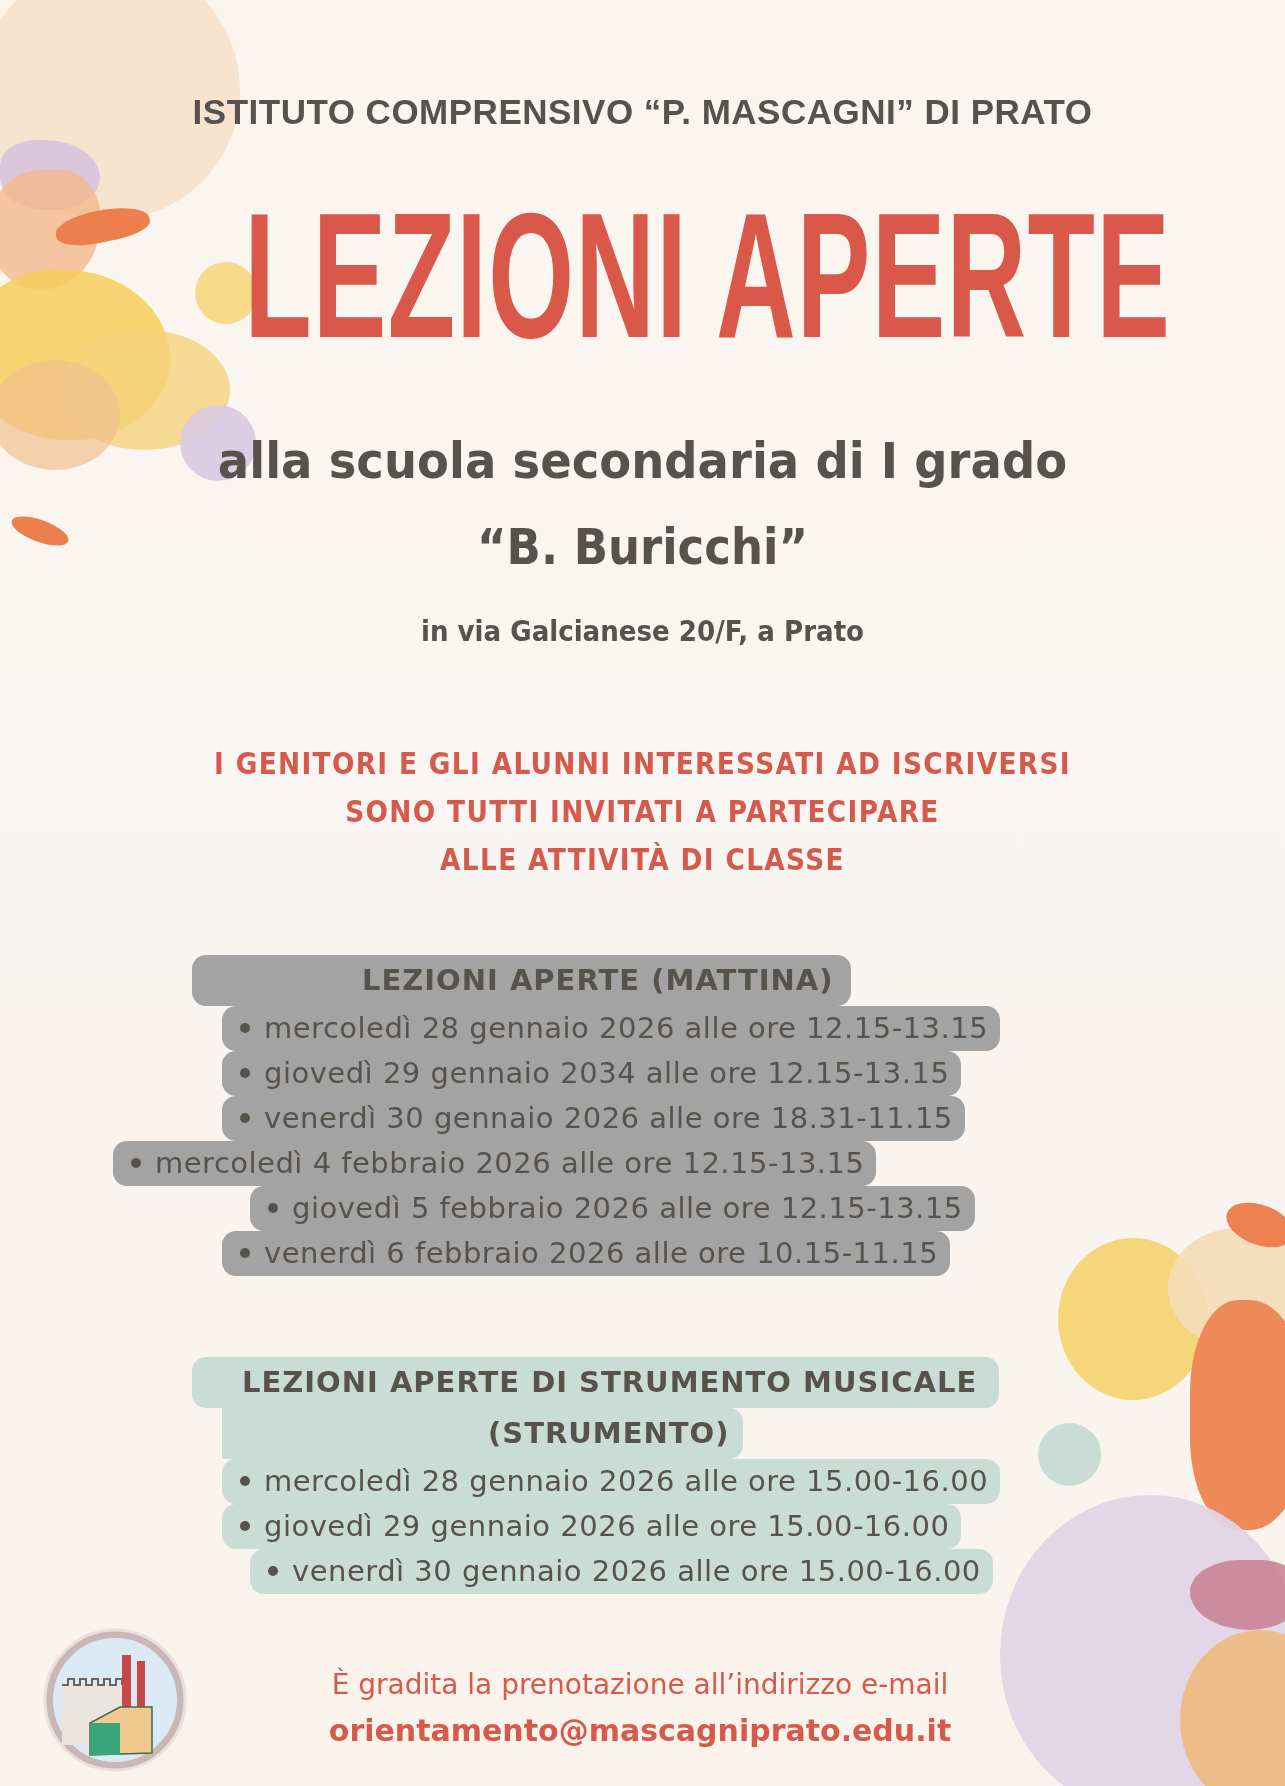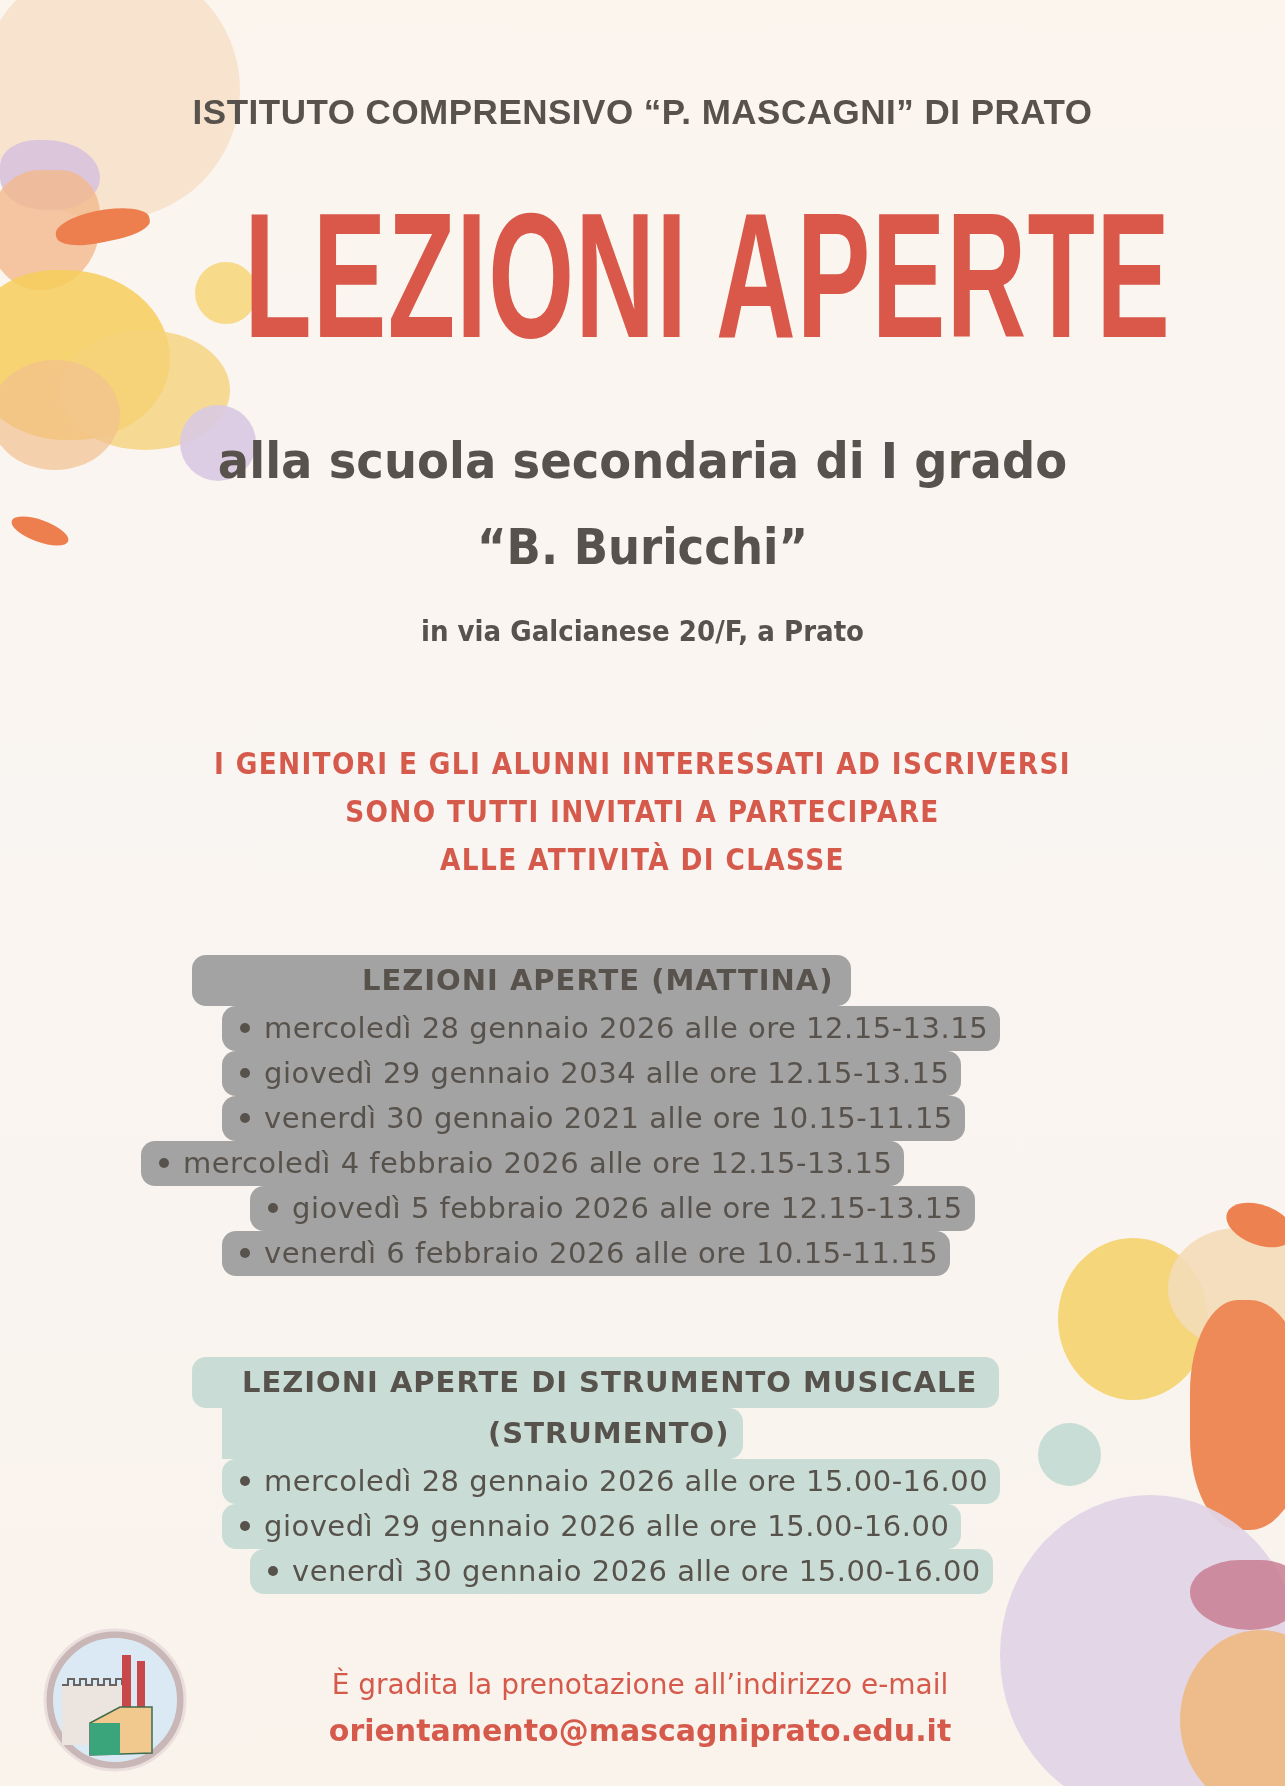--- a/index.html
+++ b/index.html
@@ -65,22 +65,22 @@
   <div class="abs invite" style="top:794px;">SONO TUTTI INVITATI A PARTECIPARE</div>
   <div class="abs invite" style="top:842px;">ALLE ATTIVITÀ DI CLASSE</div>
 </div>
 
 <div class="section yellow" style="top:955px;">
   <div class="hl" style="margin-left:192px;">
     <span class="chip sec-head" style="padding:0 18px 0 170px;">LEZIONI APERTE (MATTINA)</span>
   </div>
   <div class="hl" style="margin-left:222px;"><span class="chip item"><span class="dot"></span><span>mercoledì 28 gennaio 2026 alle ore 12.15-13.15</span></span></div>
   <div class="hl" style="margin-left:222px;"><span class="chip item"><span class="dot"></span><span>giovedì 29 gennaio 2034 alle ore 12.15-13.15</span></span></div>
-  <div class="hl" style="margin-left:222px;"><span class="chip item"><span class="dot"></span><span>venerdì 30 gennaio 2021 alle ore 10.15-11.15</span></span></div>
-  <div class="hl" style="margin-left:117px;padding-left:24px;"><span class="chip item"><span class="dot"></span><span>mercoledì 4 febbraio 2026 alle ore 12.15-13.15</span></span></div>
+  <div class="hl" style="margin-left:222px;"><span class="chip item"><span class="dot"></span><span>venerdì 30 gennaio 2026 alle ore 18.31-11.15</span></span></div>
+  <div class="hl" style="margin-left:89px;padding-left:24px;"><span class="chip item"><span class="dot"></span><span>mercoledì 4 febbraio 2026 alle ore 12.15-13.15</span></span></div>
   <div class="hl" style="margin-left:222px;padding-left:28px;"><span class="chip item"><span class="dot"></span><span>giovedì 5 febbraio 2026 alle ore 12.15-13.15</span></span></div>
   <div class="hl" style="margin-left:222px;"><span class="chip item"><span class="dot"></span><span>venerdì 6 febbraio 2026 alle ore 10.15-11.15</span></span></div>
 </div>
 
 <div class="section teal" style="top:1357px;">
   <div class="hl" style="margin-left:192px;">
     <span class="chip sec-head" style="padding:0 22px 0 50px;">LEZIONI APERTE DI STRUMENTO MUSICALE</span>
   </div>
   <div class="hl" style="margin-left:222px;">
     <span class="chip sec-head" style="padding:0 14px 0 266px;border-radius:0 14px 14px 0;">(STRUMENTO)</span>

